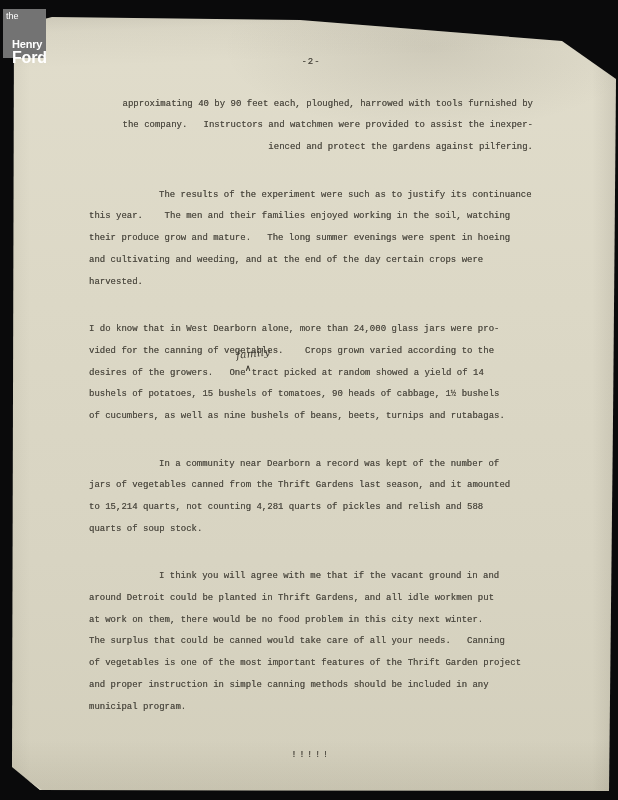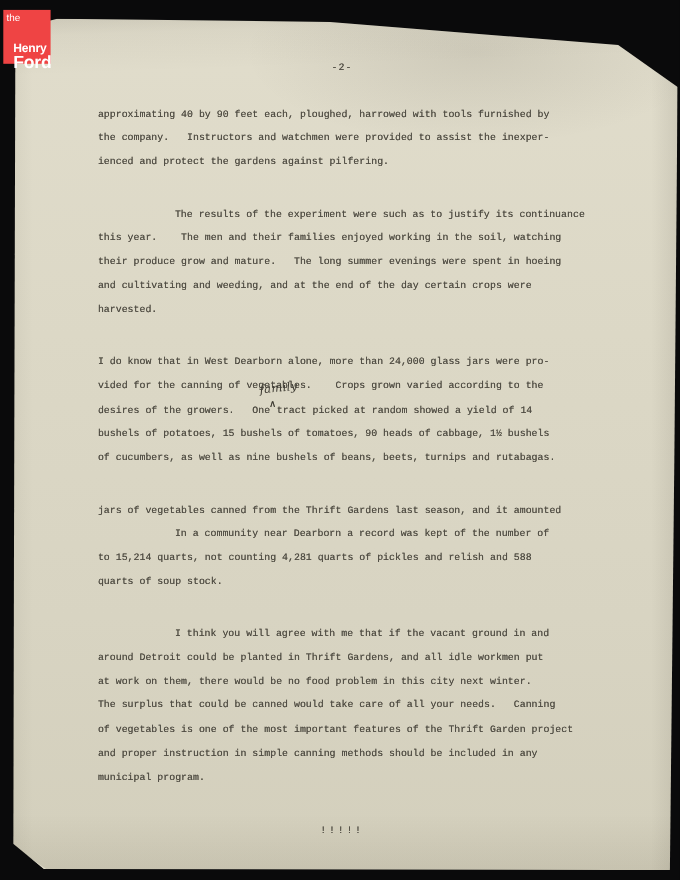--- a/index.html
+++ b/index.html
@@ -27,39 +27,39 @@
   }
   .dog-ear{
     position:absolute;left:10px;top:763px;width:32px;height:27px;
     background:linear-gradient(135deg,#eae6d6 0%,#ddd9c7 80%);
     clip-path:polygon(0 18%,100% 100%,0 100%);
     filter:drop-shadow(1px -1px 1px rgba(30,25,15,0.35));
   }
   
   .logo{
     position:absolute;left:3px;top:9px;width:43px;height:49px;
-    background:#ef4444;
+    background:#737373;
     color:#ffffff;
     line-height:1;
   }
   .logo-the{display:block;font-size:9px;font-weight:400;padding:3px 0 0 3px;}
   .logo-henry{display:block;font-size:11px;font-weight:700;padding-left:9px;margin-top:18px;letter-spacing:-0.2px;}
   .logo-ford{display:block;font-size:16px;font-weight:700;padding-left:9px;margin-top:0px;letter-spacing:-0.2px;}
   
   .doc{
     position:absolute;left:89px;top:52px;width:444px;
     font-family:"Liberation Mono","DejaVu Sans Mono",monospace;
     font-size:9px;
     line-height:21.7px;
     color:#4f4c43;
     text-shadow:0 0 0.6px rgba(70,65,55,0.75);
   }
   .page-num{text-align:center;letter-spacing:1px;}
   .para{margin:0;}
-  .para-first{margin-top:20px;}
+  .para-first{margin-top:20px;text-align:right;}
   .para-next{margin-top:26px;}
   .line{white-space:pre;height:21.7px;}
   .indent{padding-left:70px;}
   .caret-slot{display:inline-block;width:6px;position:relative;text-align:center;vertical-align:baseline;}
   .caret-glyph{position:absolute;left:-1px;bottom:-5px;font-size:9px;color:#3f3c34;font-family:"DejaVu Serif",serif;}
   .hw-word{
     position:absolute;left:-10px;bottom:10px;
     font-family:"DejaVu Serif",serif;font-style:italic;
     font-size:10.5px;color:#3e3b33;
     transform:rotate(-6deg);
@@ -102,22 +102,22 @@
 
   <div class="para para-next">
     <div class="line">I do know that in West Dearborn alone, more than 24,000 glass jars were pro-</div>
     <div class="line">vided for the canning of vegetables.    Crops grown varied according to the</div>
     <div class="line"><span>desires of the growers.   One</span><span class="caret-slot"><span class="caret-glyph">∧</span><span class="hw-word">family</span></span><span>tract picked at random showed a yield of 14</span></div>
     <div class="line">bushels of potatoes, 15 bushels of tomatoes, 90 heads of cabbage, 1½ bushels</div>
     <div class="line">of cucumbers, as well as nine bushels of beans, beets, turnips and rutabagas.</div>
   </div>
 
   <div class="para para-next">
+    <div class="line indent">In a community near Dearborn a record was kept of the number of</div>
     <div class="line">jars of vegetables canned from the Thrift Gardens last season, and it amounted</div>
-    <div class="line indent">In a community near Dearborn a record was kept of the number of</div>
     <div class="line">to 15,214 quarts, not counting 4,281 quarts of pickles and relish and 588</div>
     <div class="line">quarts of soup stock.</div>
   </div>
 
   <div class="para para-next">
     <div class="line indent">I think you will agree with me that if the vacant ground in and</div>
     <div class="line">around Detroit could be planted in Thrift Gardens, and all idle workmen put</div>
     <div class="line">at work on them, there would be no food problem in this city next winter.</div>
     <div class="line">The surplus that could be canned would take care of all your needs.   Canning</div>
     <div class="line">of vegetables is one of the most important features of the Thrift Garden project</div>

